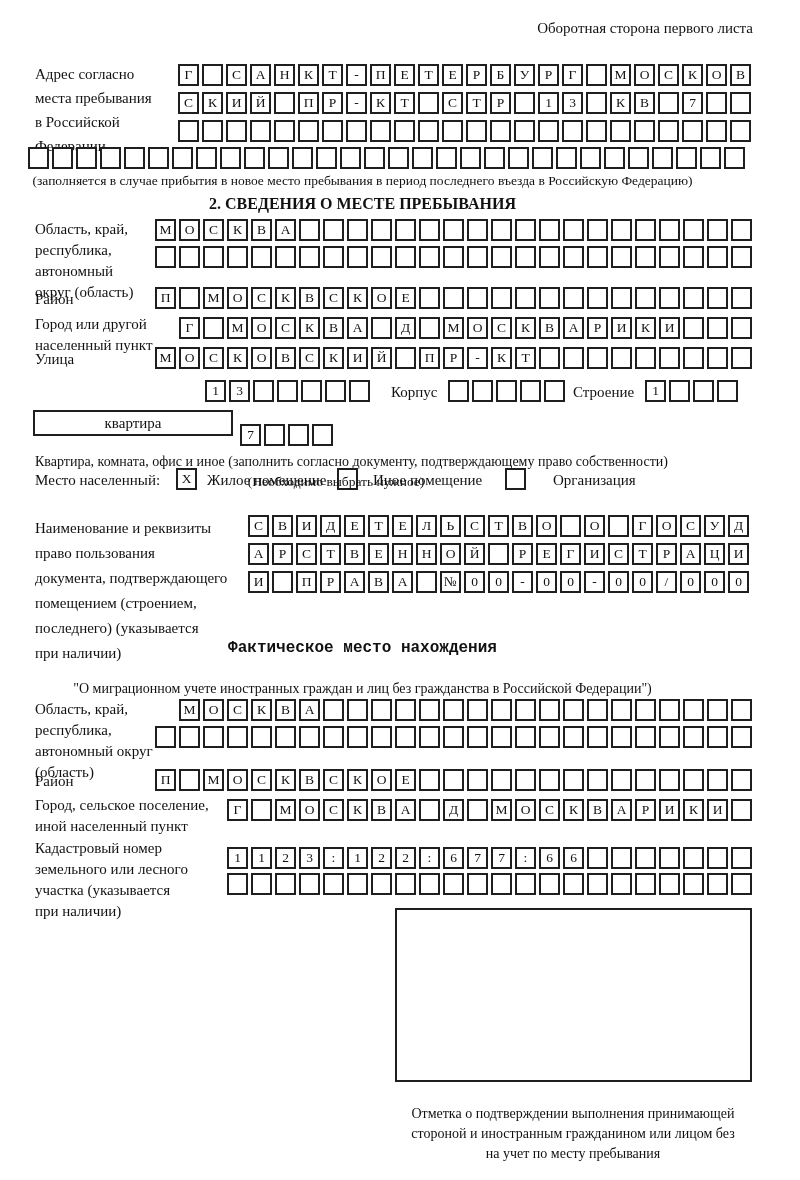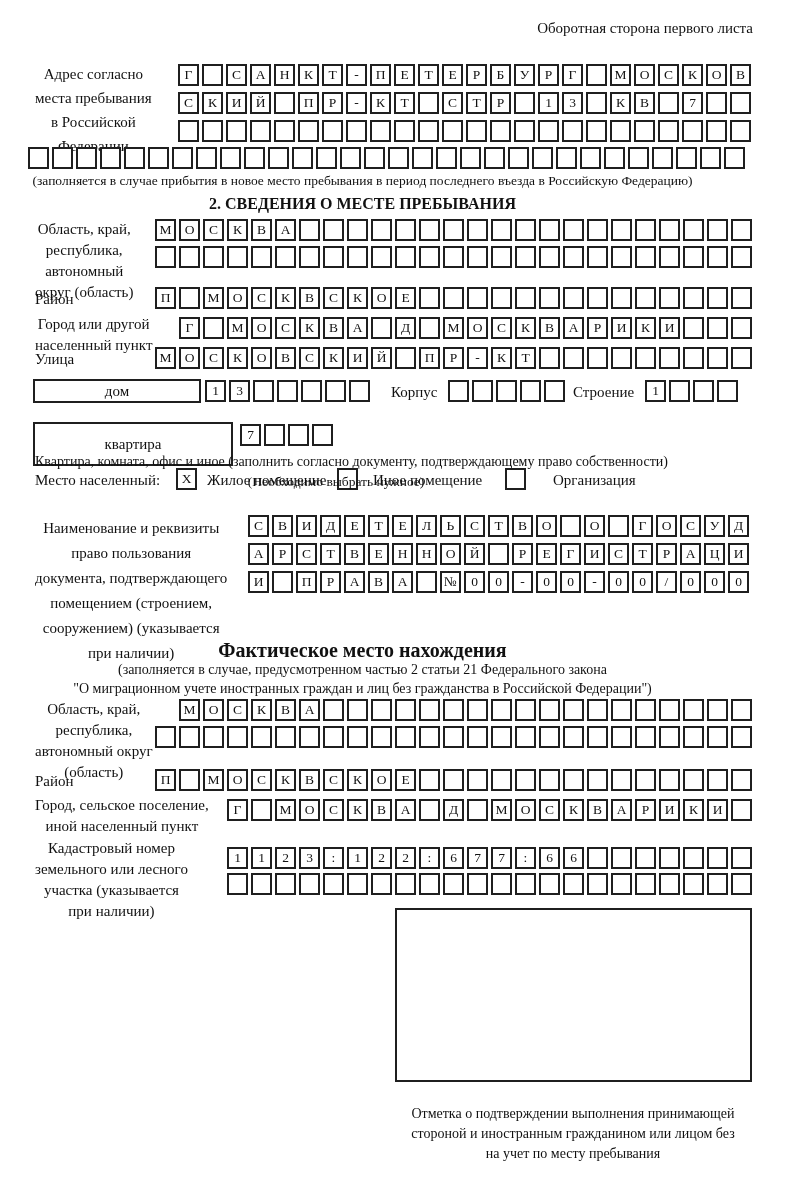--- a/index.html
+++ b/index.html
@@ -1,27 +1,27 @@
 <!DOCTYPE html>
 <html><head>
 <meta charset="utf-8">
 <style>
   html,body { margin:0; padding:0; background:#ffffff; }
   .page {
     position:relative; width:800px; height:1180px; background:#ffffff;
     font-family:"Liberation Serif", serif; color:#111; overflow:hidden;
   }
-  .abs { position:absolute;text-align:center; }
+  .abs { position:absolute; }
   .label { font-size:15px; line-height:21px; white-space:nowrap; }
   .label.lh24 { line-height:24px; }
   .label.lh25 { line-height:25px; }
   .caption { font-size:13.5px; white-space:nowrap; }
   .center { left:0; width:725px; text-align:center; white-space:nowrap; }
   .title { font-weight:bold; font-size:16px; }
-  .title2 { font-weight:bold; font-size:20px; }
+  .title2 { font-weight:bold; font-size:16px;font-family:Liberation Mono, monospace; }
   .boxrow { position:absolute; display:flex; gap:3px; }
   .cell {
     width:21px; height:22px; border:2px solid #1f1f1f; box-sizing:border-box;
     display:flex; align-items:center; justify-content:center;
     font-size:13.5px; background:#fff; flex:0 0 auto;
   }
   .lone { position:absolute; }
   .widefield {
     position:absolute; border:2px solid #1f1f1f; box-sizing:border-box;
     display:flex; align-items:center; justify-content:center; font-size:15px; background:#fff;
@@ -300,21 +300,20 @@
       <span class="cell"></span>
       <span class="cell"></span>
       <span class="cell"></span>
       <span class="cell"></span>
       <span class="cell"></span>
       <span class="cell"></span>
       <span class="cell"></span>
       <span class="cell"></span>
     </div>
 
-  <div class="widefield" style="left:33px; top:379px; width:168px; height:24px;">дом</div>
   <div class="boxrow" style="left:205px; top:380px;">
       <span class="cell">1</span>
       <span class="cell">3</span>
       <span class="cell"></span>
       <span class="cell"></span>
       <span class="cell"></span>
       <span class="cell"></span>
       <span class="cell"></span>
     </div>
   <div class="abs label" style="left:391px; top:382px;">Корпус</div>
@@ -326,21 +325,21 @@
       <span class="cell"></span>
     </div>
   <div class="abs label" style="left:573px; top:382px;">Строение</div>
   <div class="boxrow" style="left:645px; top:380px;">
       <span class="cell">1</span>
       <span class="cell"></span>
       <span class="cell"></span>
       <span class="cell"></span>
     </div>
 
-  <div class="widefield" style="left:33px; top:422px; width:200px; height:44px;">квартира</div>
+  <div class="widefield" style="left:33px; top:410px; width:200px; height:26px;">квартира</div>
   <div class="boxrow" style="left:240px; top:424px;">
       <span class="cell">7</span>
       <span class="cell"></span>
       <span class="cell"></span>
       <span class="cell"></span>
     </div>
   <div class="abs caption" style="left:35px; top:454px; font-size:14px;">Квартира, комната, офис и иное (заполнить согласно документу, подтверждающему право собственности)</div>
 
   <div class="abs label" style="left:35px; top:470px;">Место населенный:</div>
   <span class="cell lone" style="left:176px; top:468px;">X</span>
@@ -349,21 +348,21 @@
   <div class="abs label" style="left:373px; top:470px;">Иное помещение</div>
   <span class="cell lone" style="left:505px; top:468px;"></span>
   <div class="abs label" style="left:553px; top:470px;">Организация</div>
   <div class="abs caption" style="left:136px; top:474px; width:400px; text-align:center;">(Необходимо выбрать нужное)</div>
 
   <div class="abs label lh25" style="left:35px; top:516px;">
       <div>Наименование и реквизиты</div>
       <div>право пользования</div>
       <div>документа, подтверждающего</div>
       <div>помещением (строением,</div>
-      <div>сооружением) (указывается</div>
+      <div>последнего) (указывается</div>
       <div>при наличии)</div>
     </div>
   <div class="boxrow" style="left:248px; top:515px;">
       <span class="cell">С</span>
       <span class="cell">В</span>
       <span class="cell">И</span>
       <span class="cell">Д</span>
       <span class="cell">Е</span>
       <span class="cell">Т</span>
       <span class="cell">Е</span>
@@ -423,21 +422,20 @@
       <span class="cell">-</span>
       <span class="cell">0</span>
       <span class="cell">0</span>
       <span class="cell">/</span>
       <span class="cell">0</span>
       <span class="cell">0</span>
       <span class="cell">0</span>
     </div>
 
   <div class="abs center title2" style="top:639px;">Фактическое место нахождения</div>
-  <div class="abs center note-center" style="top:662px;">(заполняется в случае, предусмотренном частью 2 статьи 21 Федерального закона</div>
   <div class="abs center note-center" style="top:681px;">"О миграционном учете иностранных граждан и лиц без гражданства в Российской Федерации")</div>
 
   <div class="abs label" style="left:35px; top:699px;">
       <div>Область, край,</div>
       <div>республика,</div>
       <div>автономный округ</div>
       <div>(область)</div>
     </div>
   <div class="boxrow" style="left:179px; top:699px;">
       <span class="cell">М</span>

